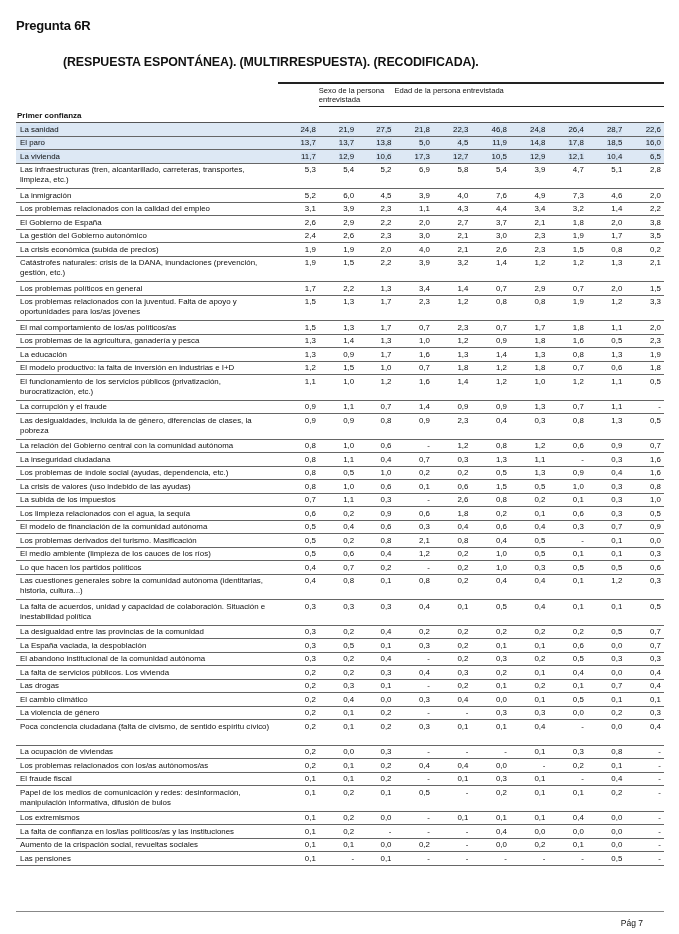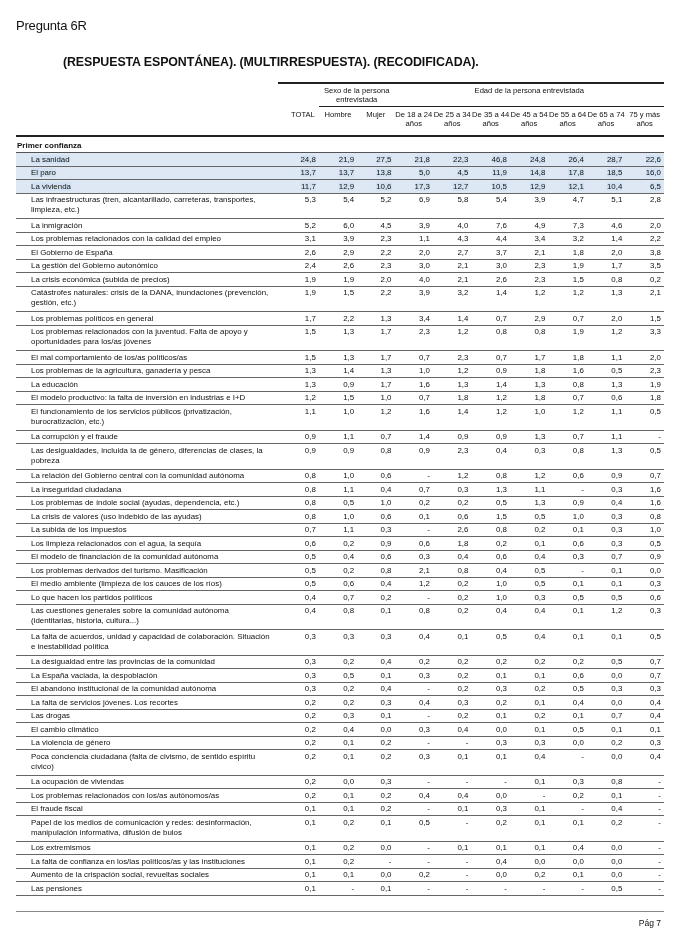--- a/index.html
+++ b/index.html
@@ -1,42 +1,42 @@
 <!DOCTYPE html>
 <html><head>
 <meta charset="utf-8">
 <style>
   html, body { margin:0; padding:0; background:#ffffff; }
   body { width:679px; height:934px; position:relative; overflow:hidden; font-family:"Liberation Sans", sans-serif; color:#111; }
-  .q-title { position:absolute; left:16px; top:18px; font-size:13px; font-weight:normal; letter-spacing:-0.2px; }
+  .q-title { position:absolute; left:16px; top:18px; font-size:13px; font-weight:bold; letter-spacing:-0.2px; }
   .q-text { position:absolute; left:16px; top:37px; width:650px; font-size:12.6px; line-height:17px; letter-spacing:-0.1px; }
   .q-text .bold { font-weight:bold; font-size:12.4px;margin-left:47px; }
   table.t { position:absolute; left:16px; top:82px; width:648px; border-collapse:collapse; table-layout:fixed; font-size:7.9px; }
   table.t td, table.t th { padding:0; vertical-align:top; }
   col.c-label { width:246px; }
   col.c-total { width:38px; }
   col.c-num { width:36px; }
   col.c-mujer { width:35px; }
   col.c-age { width:36.1px; }
-  .hdr-group th { font-weight:normal; font-size:7.6px; text-align:center; line-height:9px; }
+  .hdr-group th { font-weight:normal; font-size:7.6px; text-align:left; line-height:9px; }
   .topline th.line { border-top:2px solid #222; }
   .grp-sexo { border-bottom:1.5px solid #222; padding-top:2px !important; height:20px; }
   .grp-edad { border-bottom:1.5px solid #222; padding-top:2px !important; height:20px; vertical-align:top; }
   .hdr-cols th { font-weight:normal; font-size:7.6px; line-height:8.6px; text-align:center; padding:4px 0 2px 0 !important; border-bottom:2px solid #222; height:22px; vertical-align:bottom; }
   .hdr-cols th.total { text-align:right; padding-right:4px !important; }
   .hdr-cols th.blank { border-bottom:2px solid #222; }
   tr.section td { font-weight:bold; font-size:8px; padding:4px 0 2px 1px; border-bottom:1px solid #555; }
   tr.row td { border-bottom:1px solid #666; line-height:10px; padding-top:1.5px; padding-bottom:1px; }
-  tr.row td.lbl { padding-left:15px; padding-right:6px; }
+  tr.row td.lbl { padding-left:4px; padding-right:6px; }
   tr.row td.v { text-align:right; padding-right:3px; }
   tr.row.tall td { height:22px; }
   tr.row.hl td.lbl span, tr.row.hl td.v span { background:#d3e2f2; }
   tr.row.hl td { background:#dde8f4; }
   .footer-line { position:absolute; left:16px; top:911px; width:648px; border-top:1px solid #888; }
-  .page-num { position:absolute; right:18px; top:918px; font-size:8.5px; }
+  .page-num { position:absolute; right:36px; top:918px; font-size:8.5px; }
 </style>
 </head>
 <body>
 
 <div class="q-title">Pregunta 6R</div>
 <div class="q-text">
   <br>
   <span class="bold">(RESPUESTA ESPONTÁNEA). (MULTIRRESPUESTA). (RECODIFICADA).</span>
 </div>
 
@@ -54,33 +54,20 @@
       <col class="c-age">
       <col class="c-age">
   </colgroup>
   <thead>
     <tr class="hdr-group topline">
       <th></th>
       <th class="line"></th>
       <th class="line grp-sexo" colspan="2">Sexo de la persona entrevistada</th>
       <th class="line grp-edad" colspan="7">Edad de la persona entrevistada</th>
     </tr>
-    <tr class="hdr-cols" id="col-headers">
-      <th class="blank"></th>
-    <th class="total">TOTAL</th>
-        <th>Hombre</th>
-        <th>Mujer</th>
-        <th>De 18 a 24 años</th>
-        <th>De 25 a 34 años</th>
-        <th>De 35 a 44 años</th>
-        <th>De 45 a 54 años</th>
-        <th>De 55 a 64 años</th>
-        <th>De 65 a 74 años</th>
-        <th>75 y más años</th>
-      </tr>
   </thead>
   <tbody id="tbody">
     <tr class="section">
       <td colspan="11">Primer confianza</td>
     </tr>
   <tr class="row hl">
         <td class="lbl"><span>La sanidad</span></td>
         <td class="v"><span>24,8</span></td>
         <td class="v"><span>21,9</span></td>
         <td class="v"><span>27,5</span></td>
@@ -515,21 +502,21 @@
         <td class="v"><span>0,4</span></td>
         <td class="v"><span>-</span></td>
         <td class="v"><span>0,2</span></td>
         <td class="v"><span>0,3</span></td>
         <td class="v"><span>0,2</span></td>
         <td class="v"><span>0,5</span></td>
         <td class="v"><span>0,3</span></td>
         <td class="v"><span>0,3</span></td>
       </tr>
       <tr class="row">
-        <td class="lbl"><span>La falta de servicios jóvenes. Los recortes</span></td>
+        <td class="lbl"><span>La falta de servicios públicos. Los vivienda</span></td>
         <td class="v"><span>0,2</span></td>
         <td class="v"><span>0,2</span></td>
         <td class="v"><span>0,3</span></td>
         <td class="v"><span>0,4</span></td>
         <td class="v"><span>0,3</span></td>
         <td class="v"><span>0,2</span></td>
         <td class="v"><span>0,1</span></td>
         <td class="v"><span>0,4</span></td>
         <td class="v"><span>0,0</span></td>
         <td class="v"><span>0,4</span></td>

